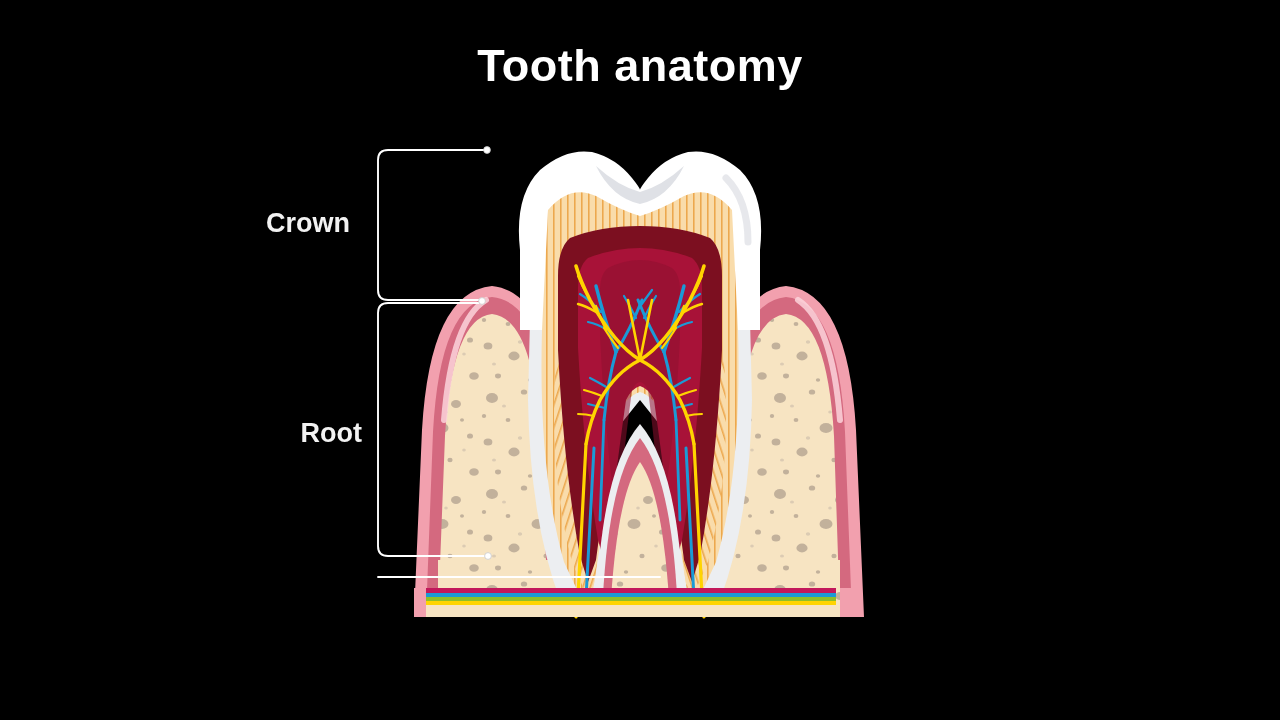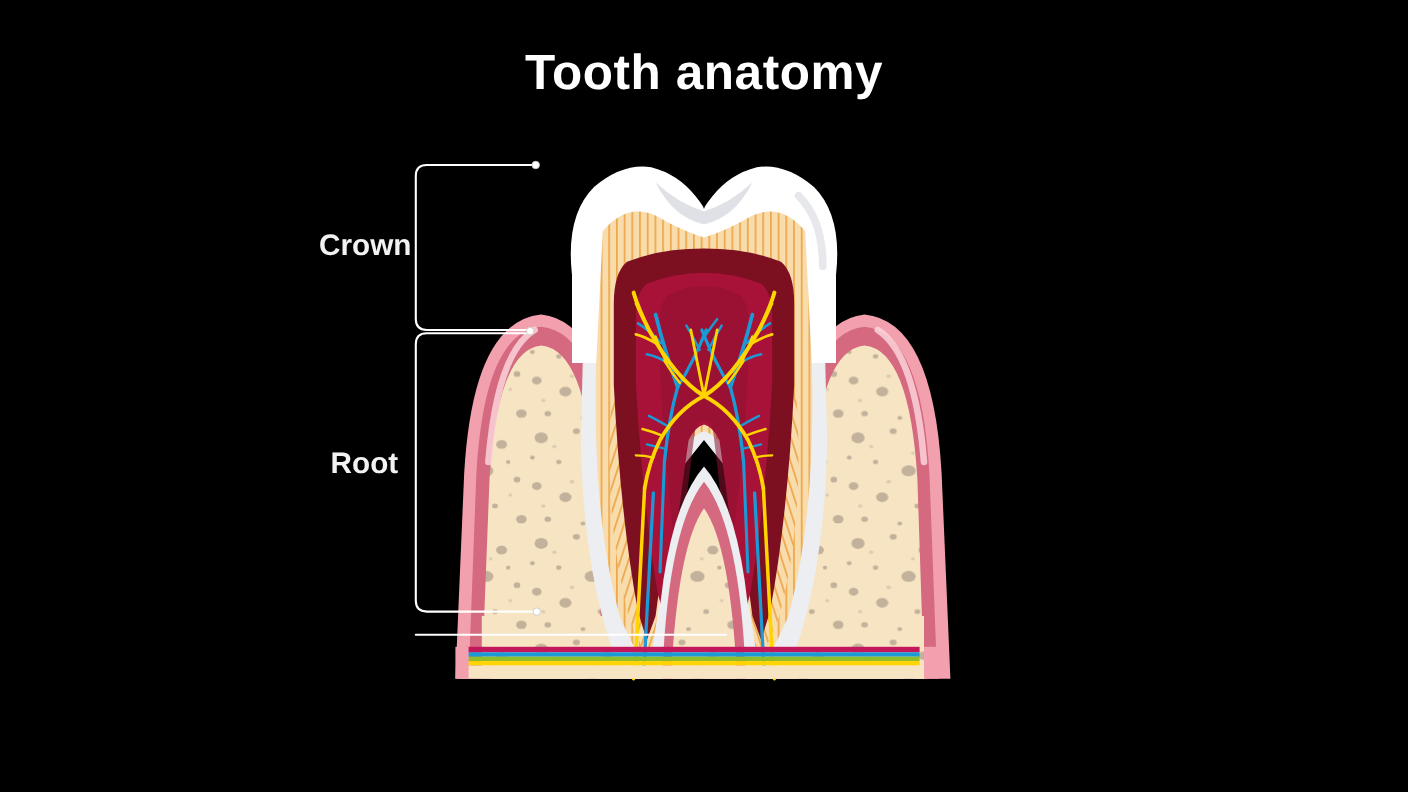--- a/index.html
+++ b/index.html
@@ -38,22 +38,22 @@
   .label {
     position: absolute;
     color: #f2f2f2;
     font-size: 27px;
     font-weight: bold;
     font-family: "Liberation Sans", sans-serif;
     white-space: nowrap;
     text-align: right;
     user-select: none;
   }
-  #label-crown { left: 172px; top: 208px; width: 202px; }
-  #label-root  { left: 160px; top: 406px; width: 202px; }
+  #label-crown { left: 148px; top: 208px; width: 202px; }
+  #label-root  { left: 160px; top: 418px; width: 202px; }
   #label-bone  { left: 160px; top: 562px; width: 202px; }
   #diagram-svg, #leaders-svg {
     position: absolute;
     left: 0; top: 0;
     width: 1280px;
     height: 720px;
   }
   #leaders-svg { pointer-events: none; }
 </style>
 </head>

